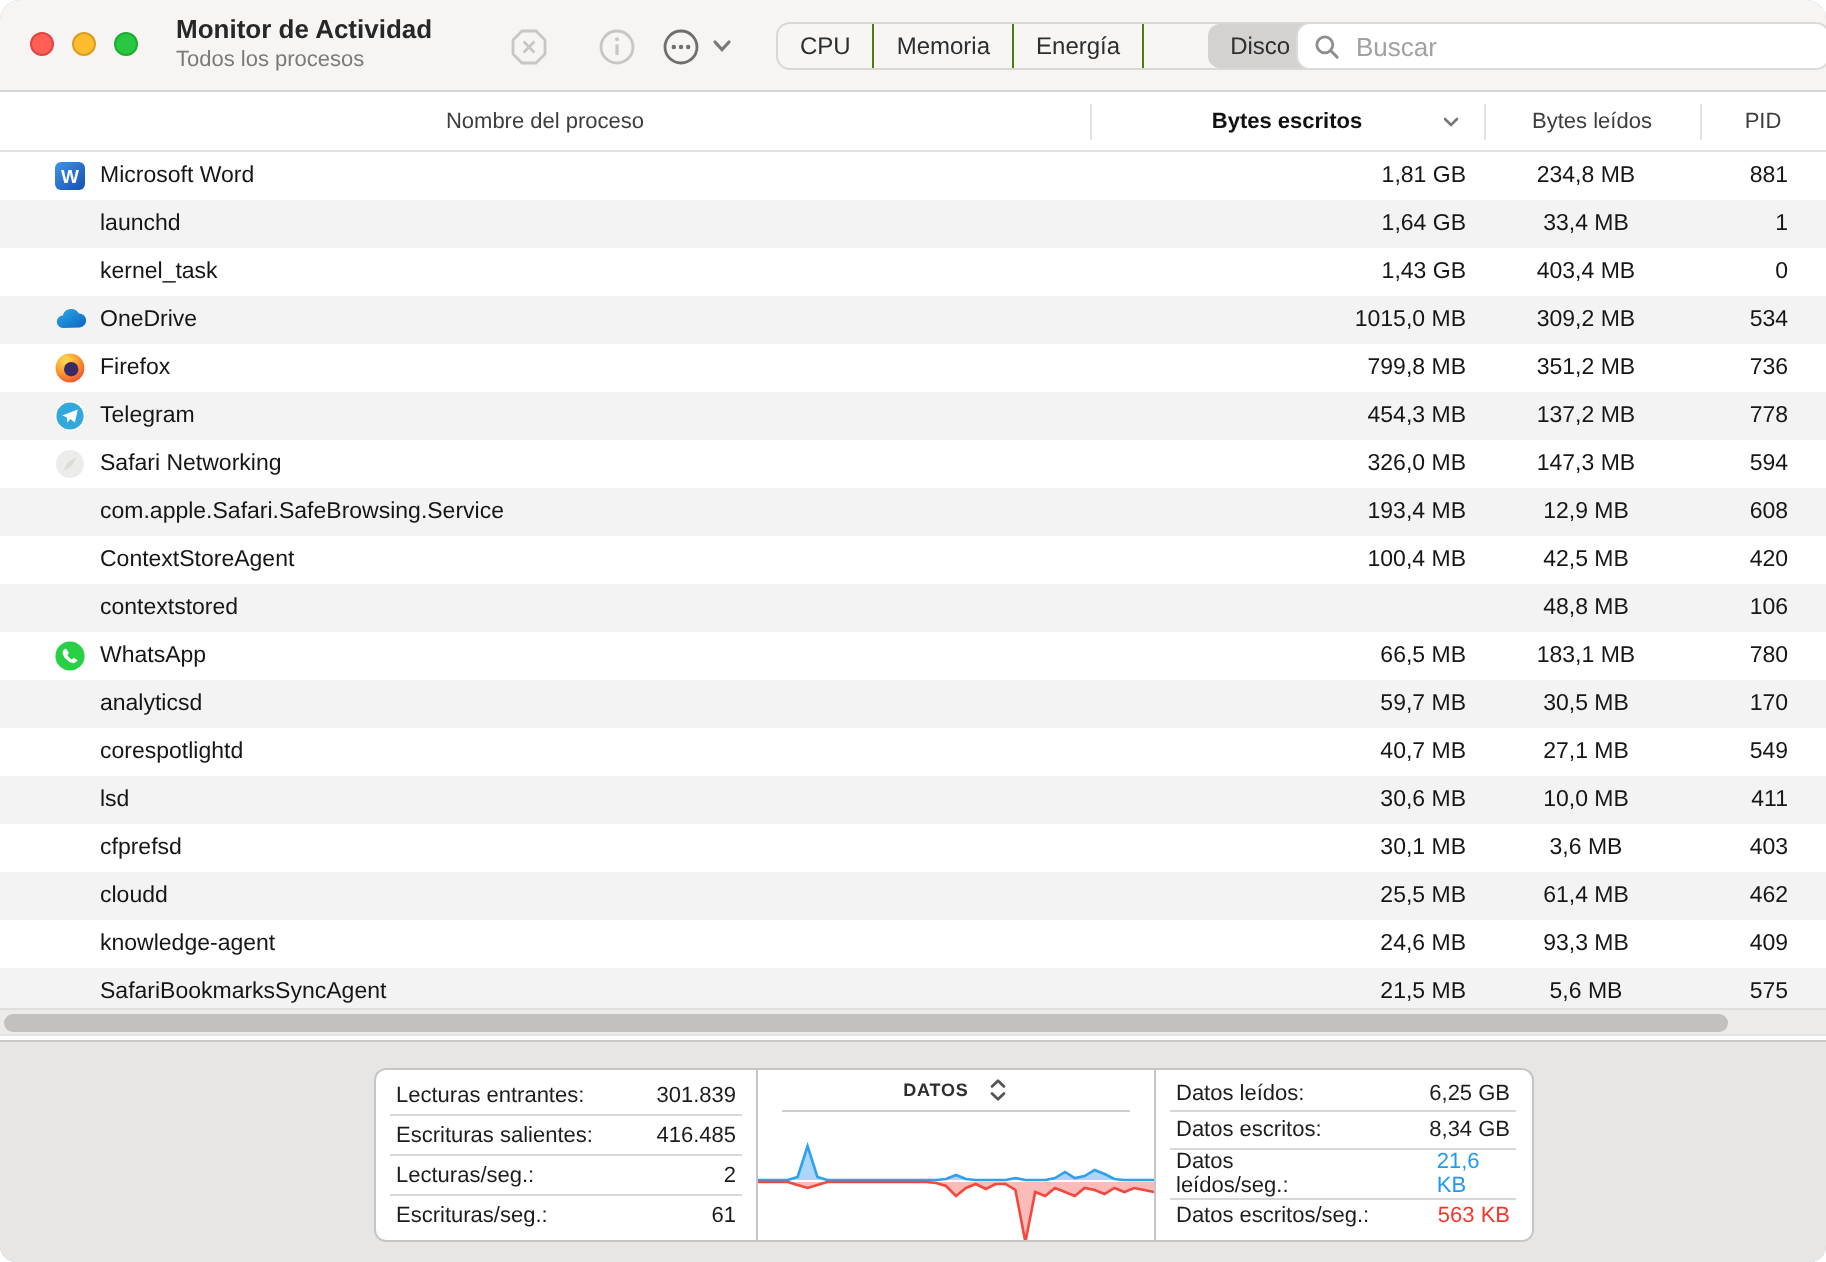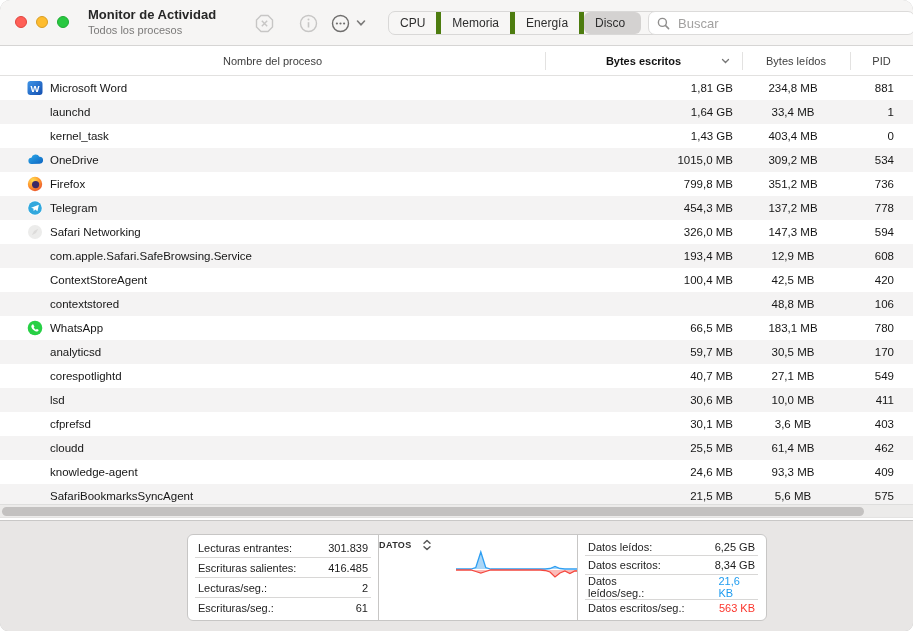--- a/index.html
+++ b/index.html
@@ -19,23 +19,23 @@
   .title{font-size:13px;font-weight:bold;color:#272727;line-height:16px;}
   .subtitle{font-size:11px;color:#7b7a79;line-height:14px;}
   .tb-iconbtn{position:absolute;top:11px;width:24px;height:24px;display:flex;align-items:center;justify-content:center;}
   .btn-quit{left:252px;}
   .btn-info{left:296px;}
   .btn-more{left:328px;}
   .more-chevron{position:absolute;left:355px;top:17px;}
   .segmented{position:absolute;left:388px;top:11px;height:24px;display:flex;align-items:stretch;
              background:#f7f6f5;border:1px solid #d9d8d7;border-radius:7px;overflow:hidden;}
   .segment{padding:0 11px;font-size:12px;color:#2e2e2e;display:flex;align-items:center;
-           border-right:5px solid #4d7c0f;background:transparent;cursor:default;}
+           border-right:1px solid #4d7c0f;background:transparent;cursor:default;}
   .segment:last-child{border-right:none;}
-  .segment.selected{background:#d4d2d1;border-radius:6px;border-right-color:transparent;}
+  .segment.selected{background:#d4d2d1;border-radius:6px;border-right-color:transparent;margin-left:32px;}
   .searchwrap{position:absolute;left:648px;right:-2px;top:11px;height:24px;background:#ffffff;
               border:1px solid #dcdbda;border-radius:7px;display:flex;align-items:center;padding:0 8px;}
   .searchwrap input{border:none;outline:none;flex:1;font-size:13px;color:#333;background:transparent;
                     font-family:"Liberation Sans","DejaVu Sans",sans-serif;margin-left:6px;}
   .searchwrap input::placeholder{color:#a2a1a0;}
 
   
   .thead{position:absolute;left:0;top:46px;width:100%;height:30px;background:#ffffff;
          border-bottom:1px solid #e2e1e0;font-size:11px;color:#3d3d3d;padding-left:36px;}
   .th{position:absolute;top:0;height:30px;display:flex;align-items:center;justify-content:center;}
@@ -62,21 +62,21 @@
   .hthumb{position:absolute;left:2px;top:2px;width:862px;height:9px;border-radius:4.5px;background:#c3c1c0;}
 
   
   .footer-divider{position:absolute;left:0;top:520px;width:100%;height:1px;background:#c9c8c7;}
   .footer{position:absolute;left:0;top:521px;width:100%;height:110px;background:#e8e6e5;}
   .statsbox{position:absolute;left:187px;top:13px;width:580px;height:87px;background:#ffffff;
             border:1px solid #c7c6c5;border-radius:6px;display:flex;}
   .stats-col{padding:3px 0;display:flex;flex-direction:column;}
   .stats-left{width:191px;border-right:1px solid #c7c6c5;}
   .stats-right{width:188px;border-left:1px solid #c7c6c5;}
-  .stats-mid{width:198px;display:flex;background:#fff;}
+  .stats-mid{width:198px;display:flex;flex-direction:column;background:#fff;}
   .stat-row{flex:1;display:flex;align-items:center;justify-content:space-between;
             margin:0 7px;padding:0 3px;font-size:11px;color:#1c1c1c;border-bottom:1px solid #d8d7d6;}
   .stat-row:last-child{border-bottom:none;}
   .stat-value{font-size:11px;color:#1c1c1c;}
   .stat-value.blue{color:#1d9bf0;margin-left:48px;}
   .stat-value.red{color:#fb352c;}
   .chart-head{height:20px;display:flex;align-items:center;justify-content:center;gap:10px;}
   .chart-title{font-size:9px;font-weight:bold;letter-spacing:0.4px;color:#2e2e2e;}
   .chart-sep{height:1px;background:#cfcecd;margin:0 12px;}
   .chart-area{flex:1;position:relative;overflow:hidden;}

